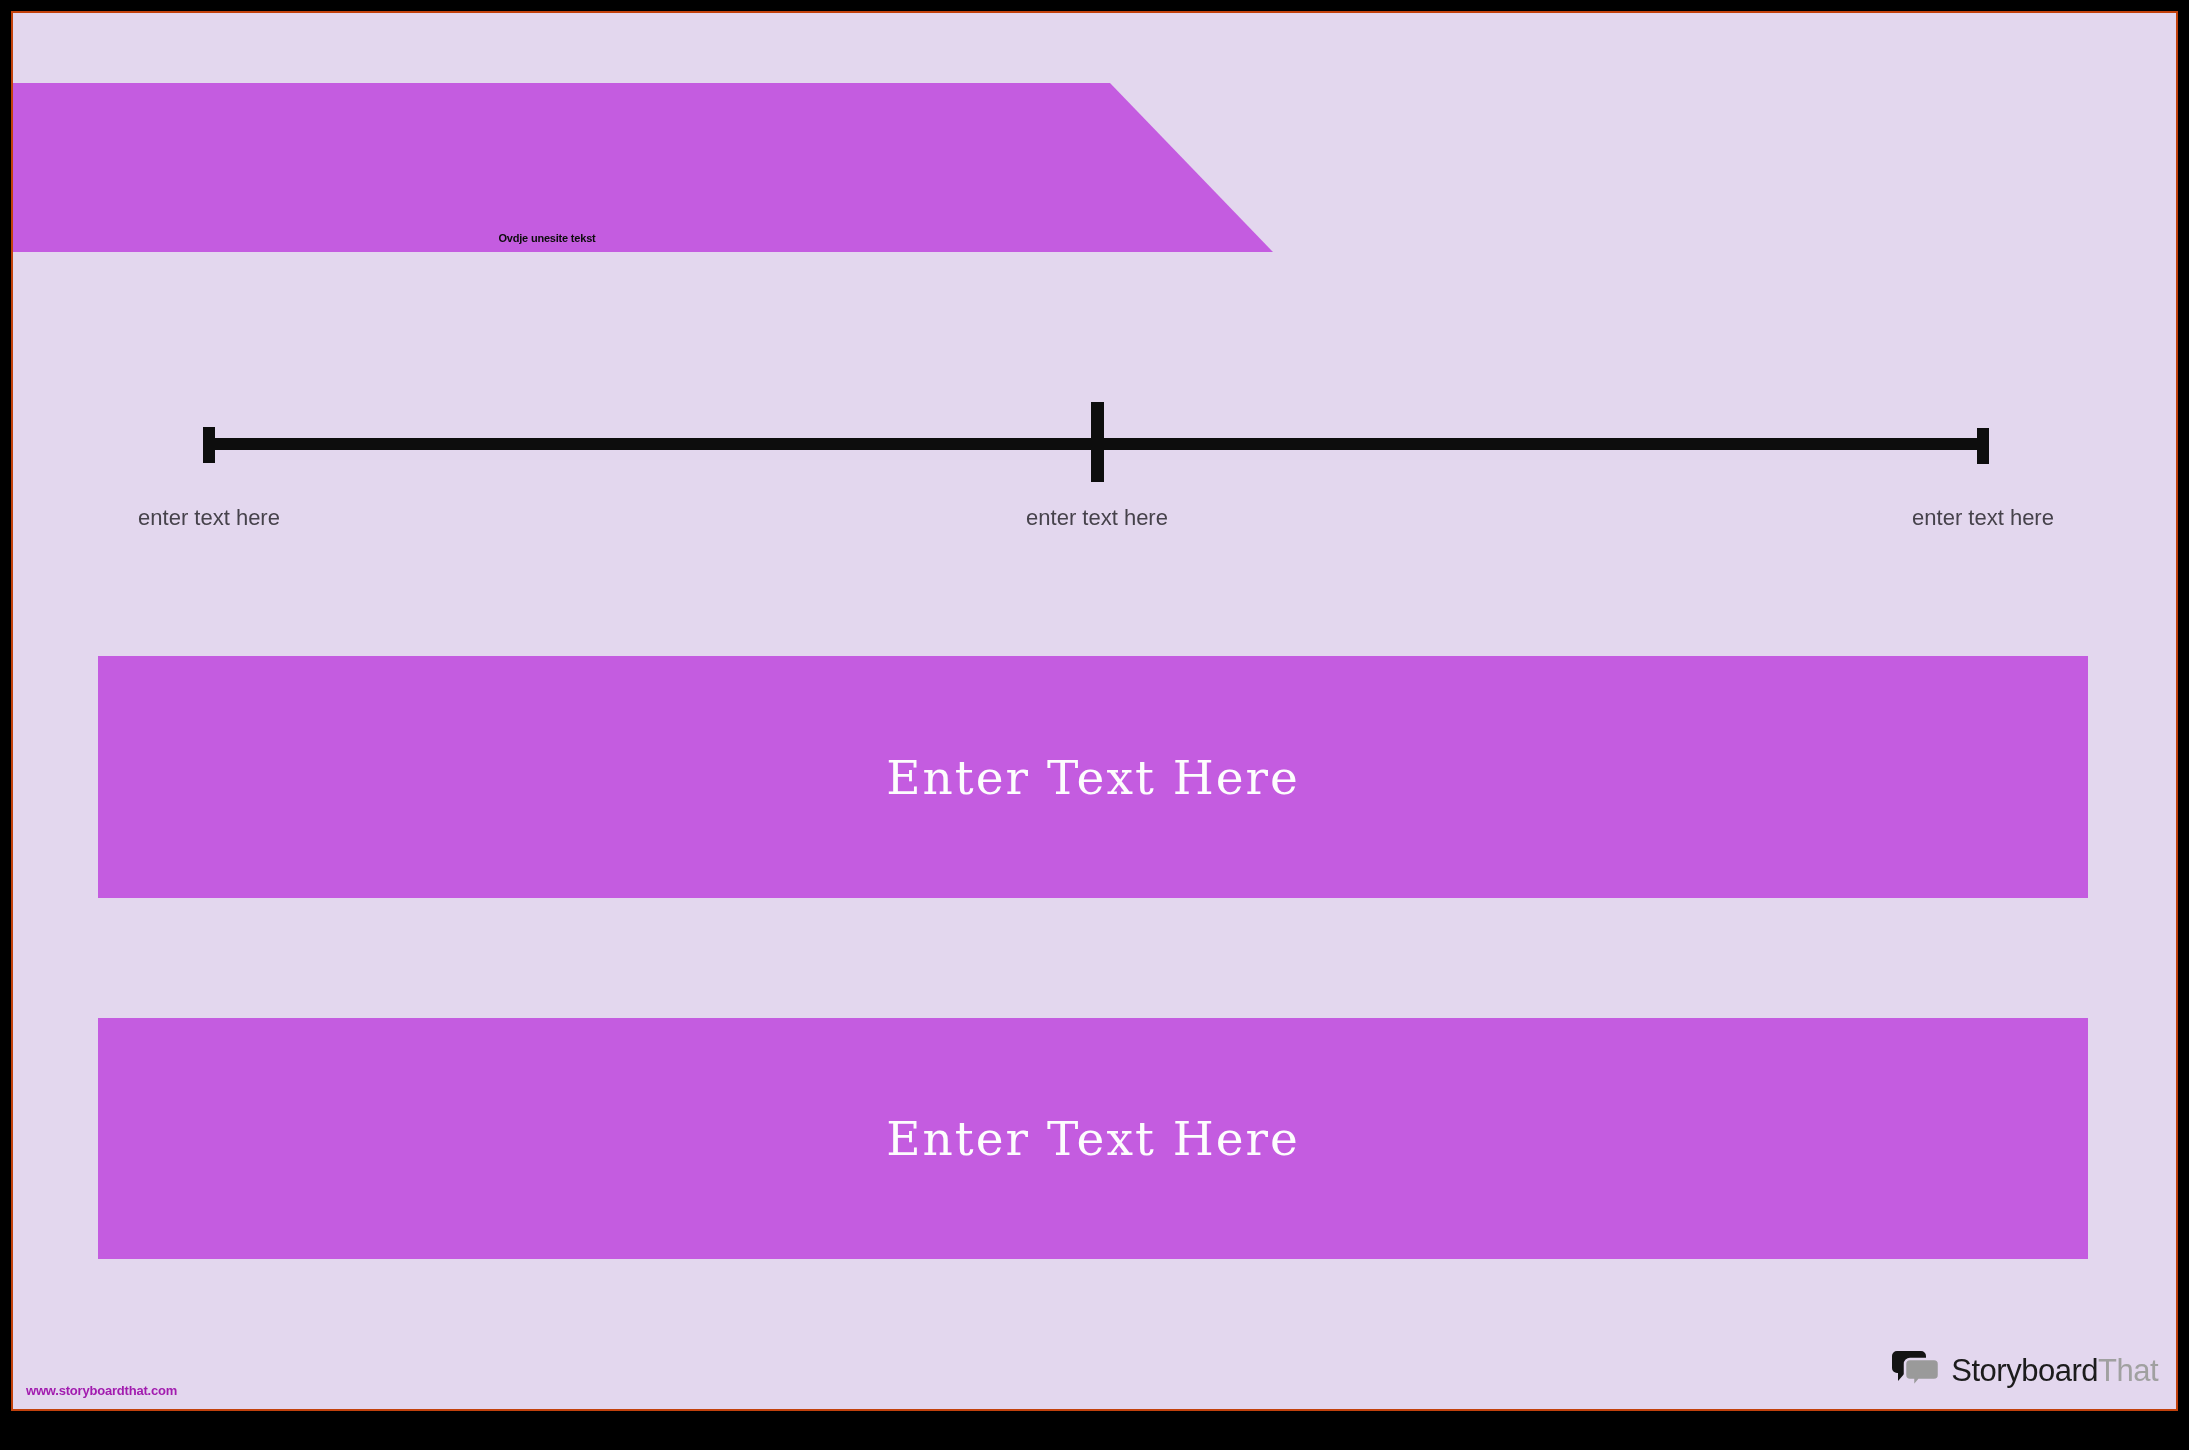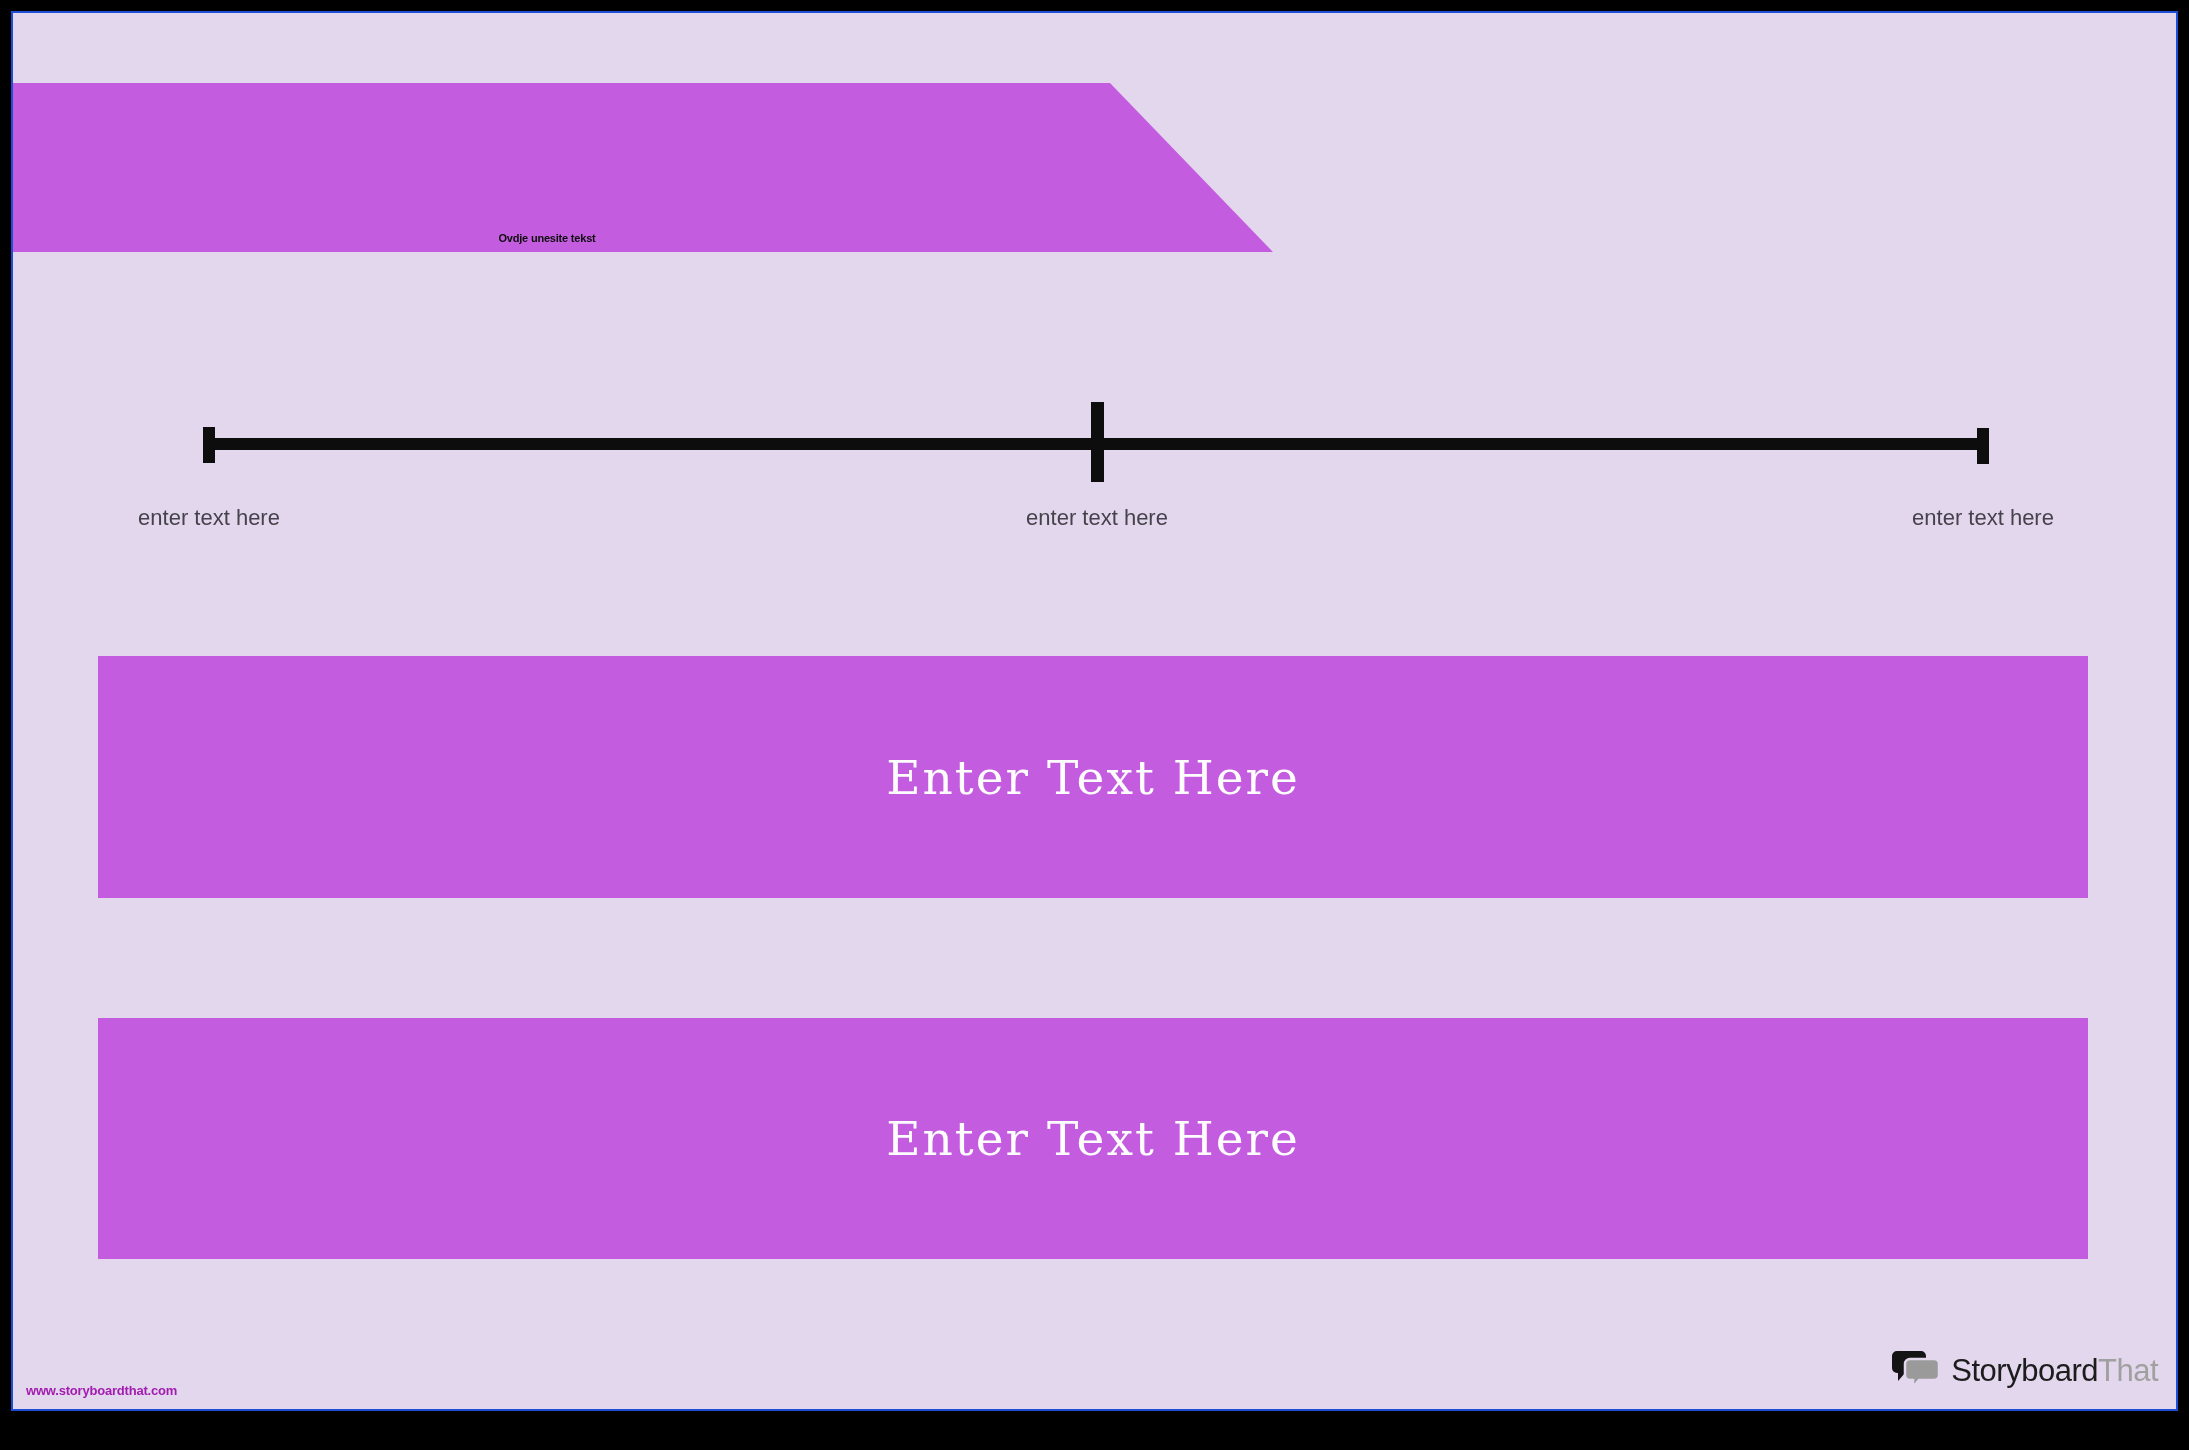--- a/index.html
+++ b/index.html
@@ -8,21 +8,21 @@
     width: 2189px; height: 1450px;
     position: relative;
     font-family: "Liberation Sans", sans-serif;
     overflow: hidden;
   }
   .canvas {
     position: absolute;
     left: 11px; top: 11px;
     width: 2167px; height: 1400px;
     background: var(--canvas, #e3d7ee);
-    border: 2px solid #1d4ed8;
+    border: 2px solid #c2410c;
   }
   
   .banner {
     position: absolute;
     left: 0; top: 70px;
     width: 1260px; height: 169px;
     background: var(--accent, #c45ce0);
     clip-path: polygon(0 0, 1097px 0, 100% 100%, 0 100%);
   }
   .banner-text {

